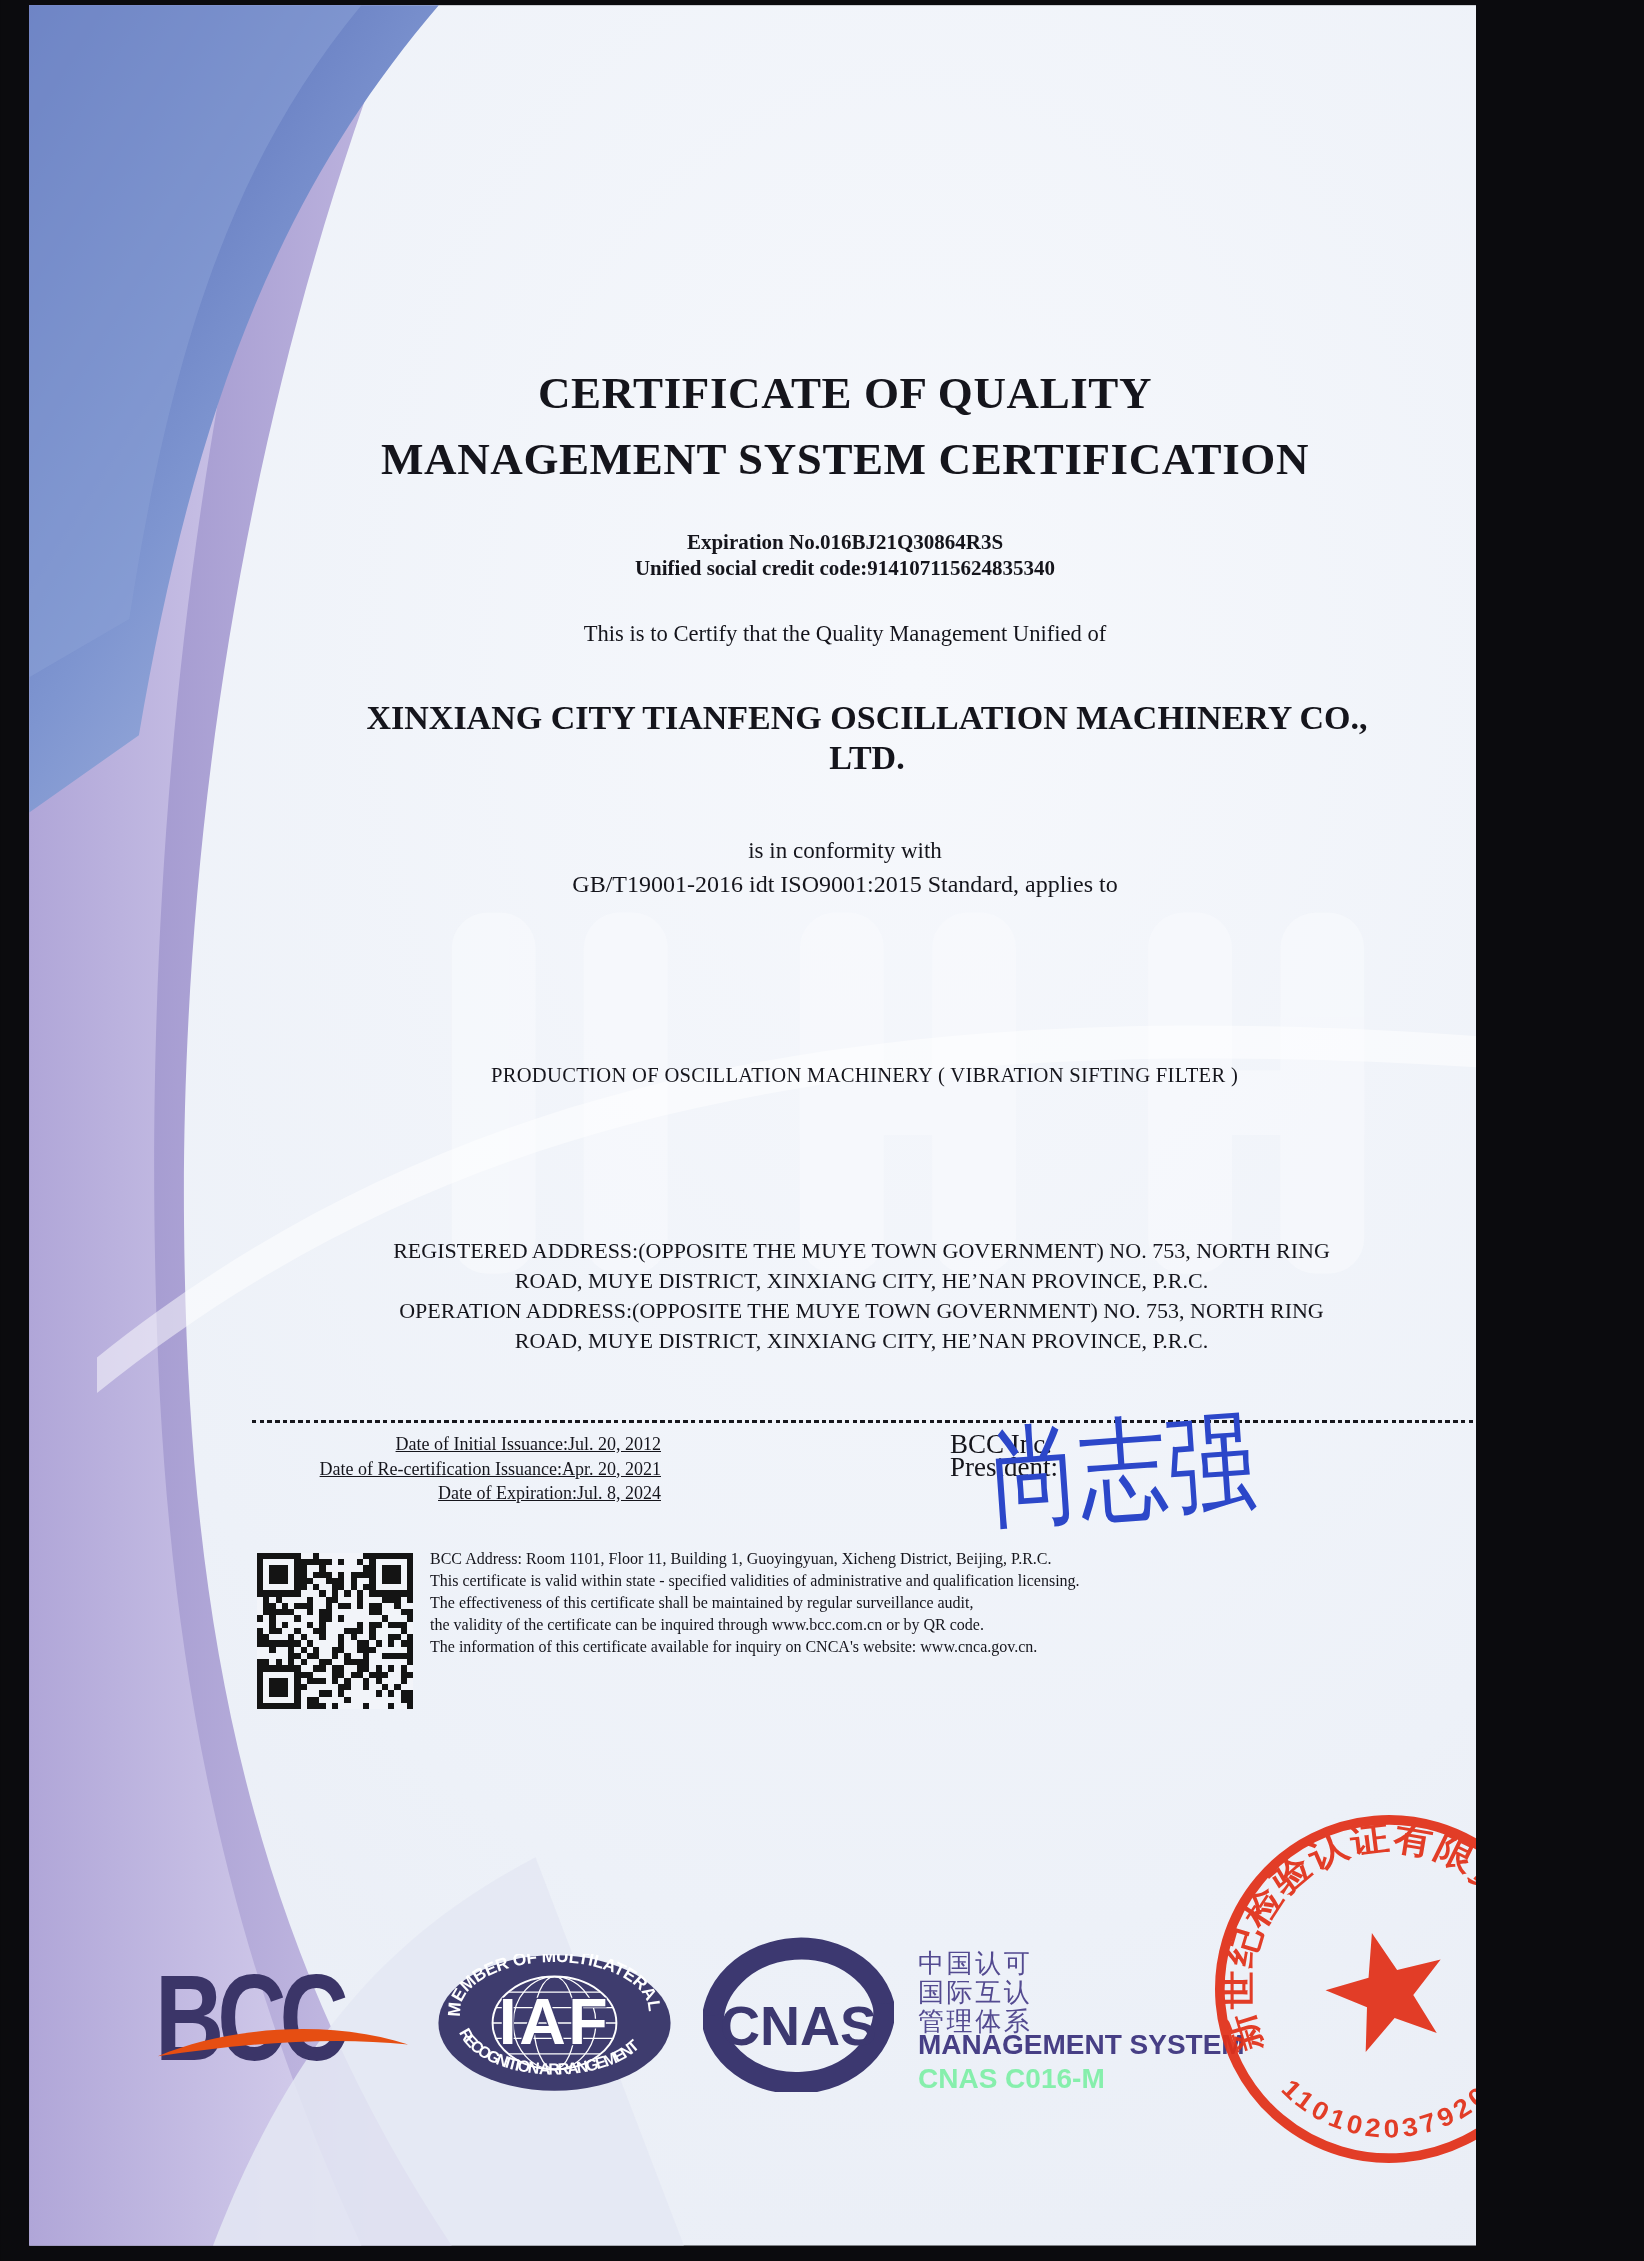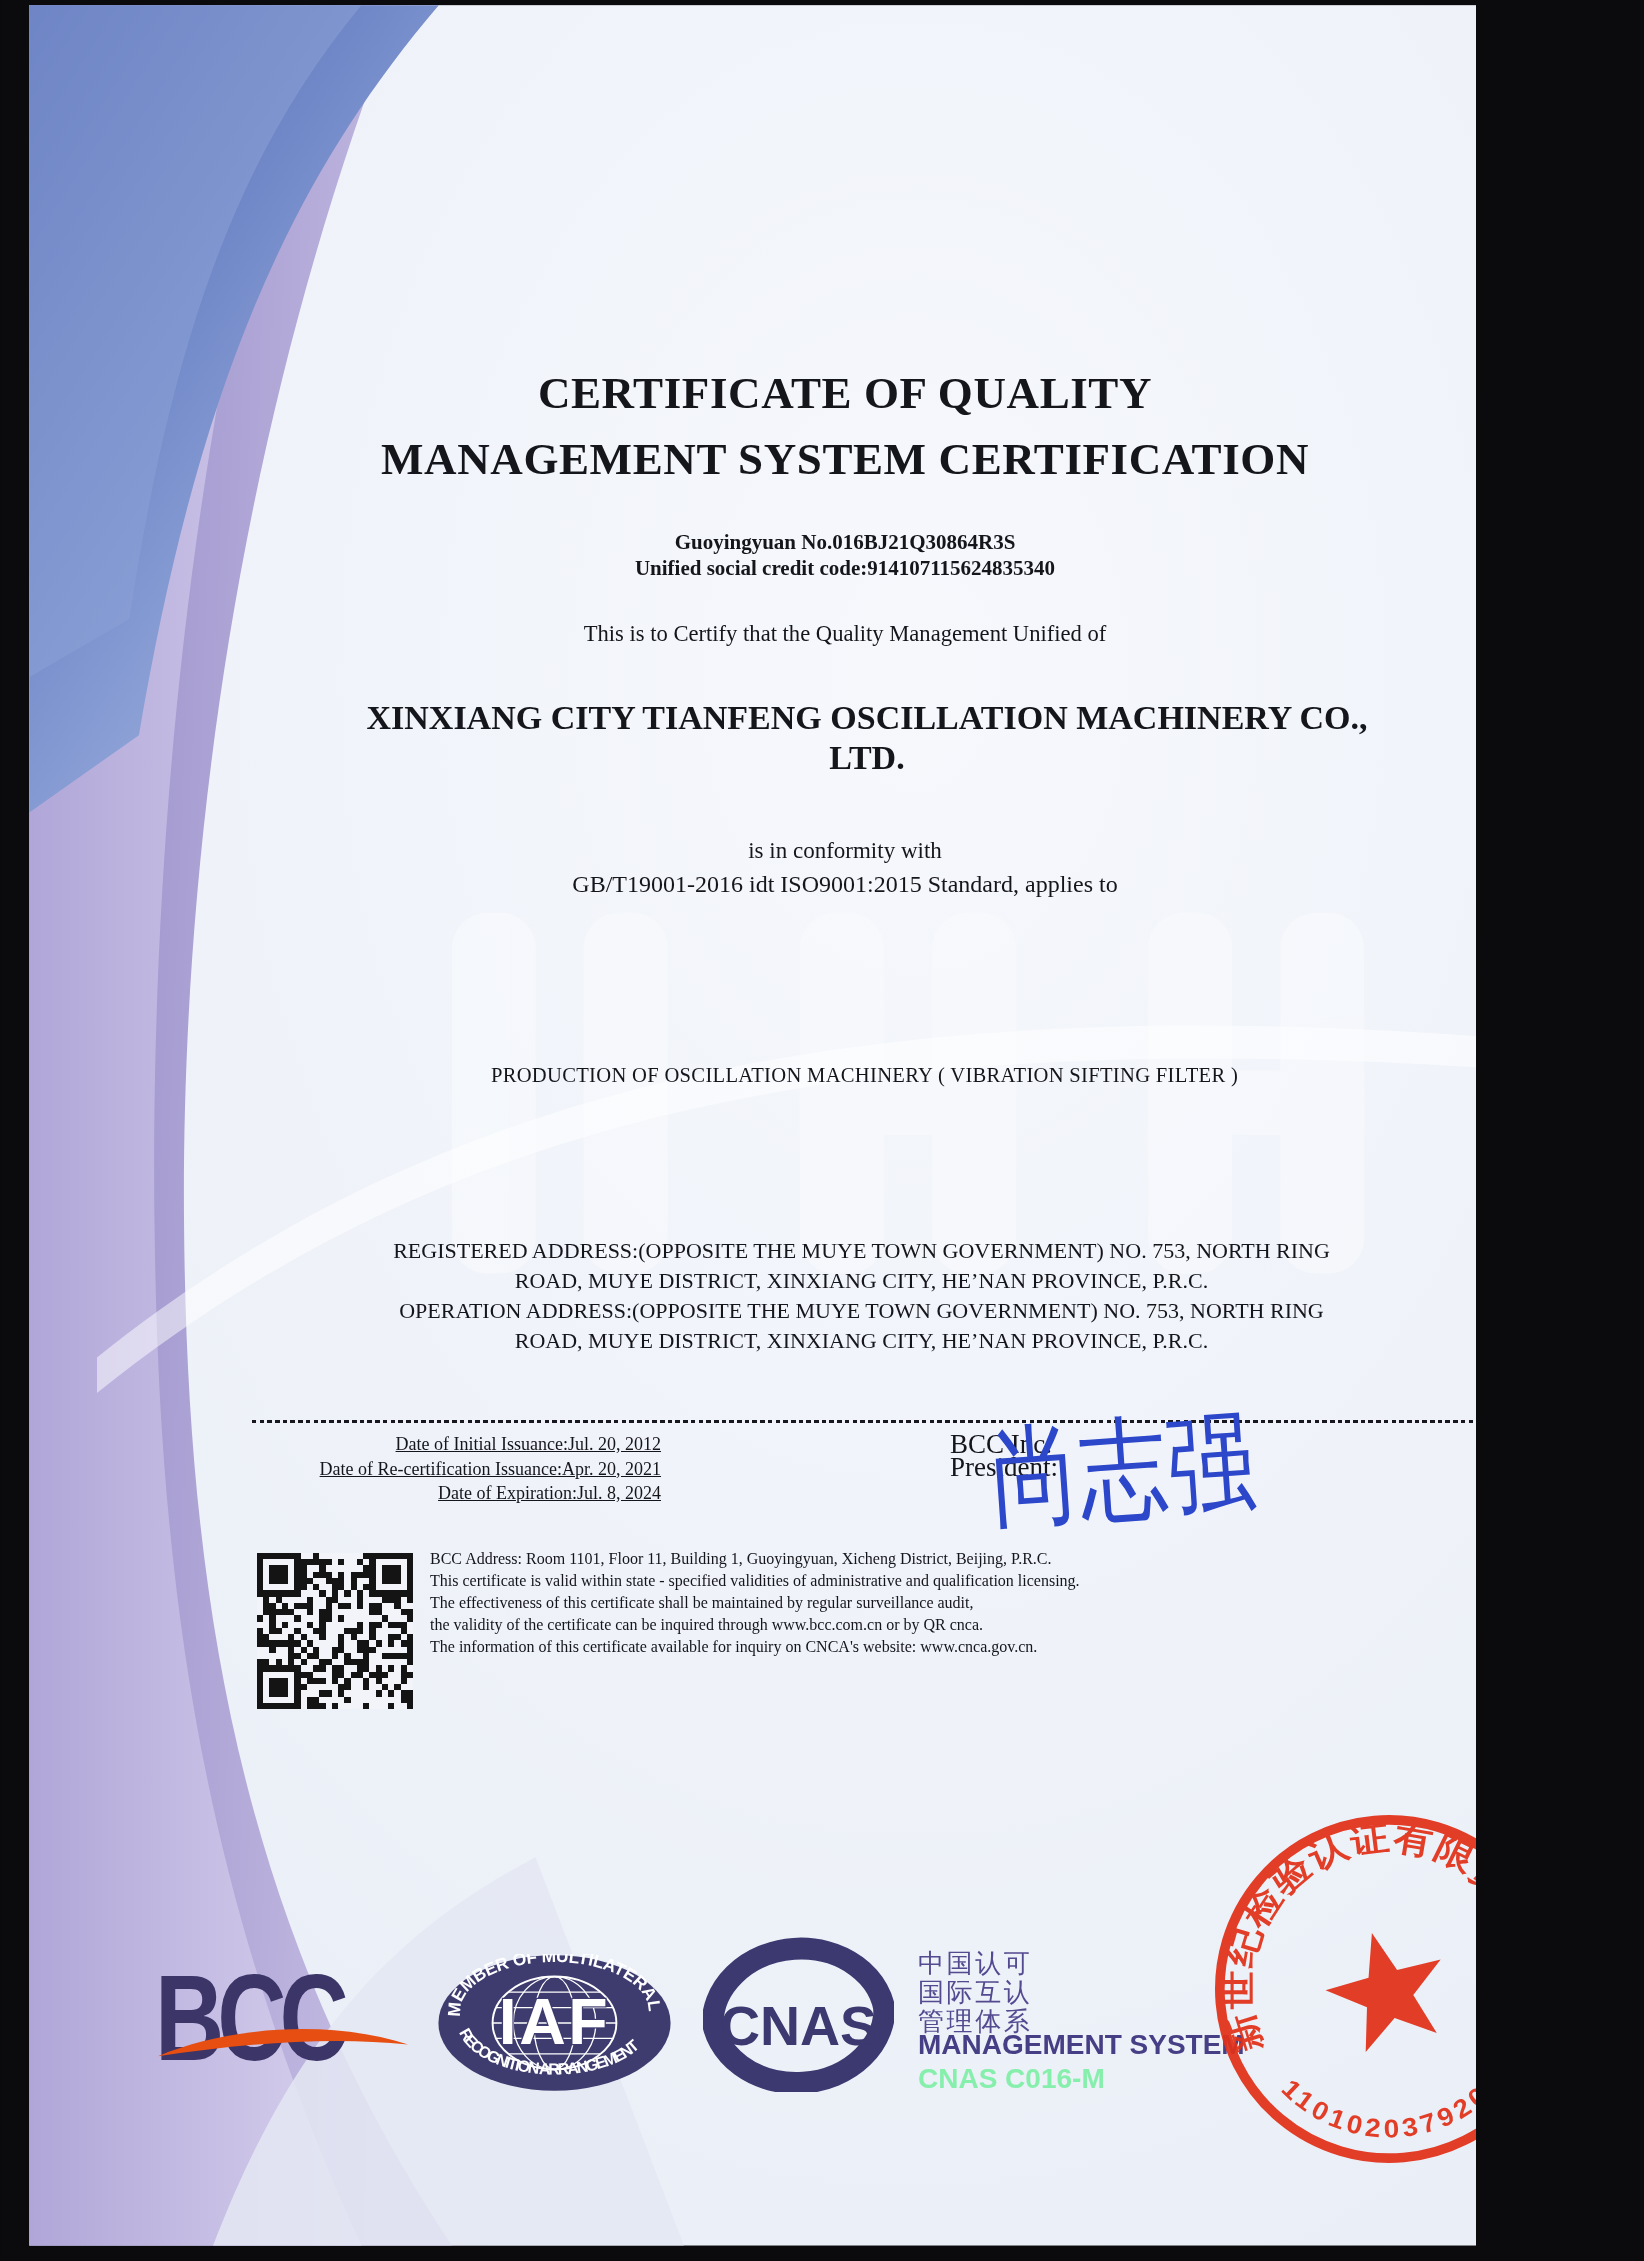--- a/index.html
+++ b/index.html
@@ -87,21 +87,21 @@
     <path d="M150,2160 C 700,1720 1350,1580 2430,1665 L2430,1618 C 1350,1520 680,1680 150,2105 Z" fill="#ffffff" opacity="0.5"></path>
     <rect x="2448" y="8" width="90" height="3474" fill="url(#gRight)"></rect>
   </svg>
 
   <div class="abs title ctr">
     <div>CERTIFICATE OF QUALITY</div>
     <div>MANAGEMENT SYSTEM CERTIFICATION</div>
   </div>
 
   <div class="abs certno ctr">
-    <div>Guoyingyuan No.016BJ21Q30864R3S</div>
+    <div>Expiration No.016BJ21Q30864R3S</div>
     <div>Unified social credit code:914107115624835340</div>
   </div>
 
   <div class="abs certify ctr">This is to Certify that the Quality Management Unified of</div>
 
   <div class="abs company ctr">
     <div>XINXIANG CITY TIANFENG OSCILLATION MACHINERY CO.,</div>
     <div>LTD.</div>
   </div>
 
@@ -446,21 +446,21 @@
         <rect x="17" y="24" width="1" height="1"></rect>
         <rect x="21" y="24" width="1" height="1"></rect>
         <rect x="24" y="24" width="1" height="1"></rect>
       </g>
   </svg>
 
   <div class="abs fineprint">
     <div>BCC Address: Room 1101, Floor 11, Building 1, Guoyingyuan, Xicheng District, Beijing, P.R.C.</div>
     <div>This certificate is valid within state - specified validities of administrative and qualification licensing.</div>
     <div>The effectiveness of this certificate shall be maintained by regular surveillance audit,</div>
-    <div>the validity of the certificate can be inquired through www.bcc.com.cn or by QR cnca.</div>
+    <div>the validity of the certificate can be inquired through www.bcc.com.cn or by QR code.</div>
     <div>The information of this certificate available for inquiry on CNCA's website: www.cnca.gov.cn.</div>
   </div>
 
   <div class="abs bccword sans">BCC</div>
   <svg class="abs swoosh" width="258" height="52" viewBox="0 0 400 80">
     <path d="M6,62 C 120,14 280,6 394,44 C 268,30 130,44 6,62 Z" fill="#e64e12"></path>
   </svg>
 
   <svg class="abs iaf" width="235" height="138" viewBox="0 0 364 214">
     <ellipse cx="182" cy="107" rx="180" ry="105" fill="#3e3c6e"></ellipse>

